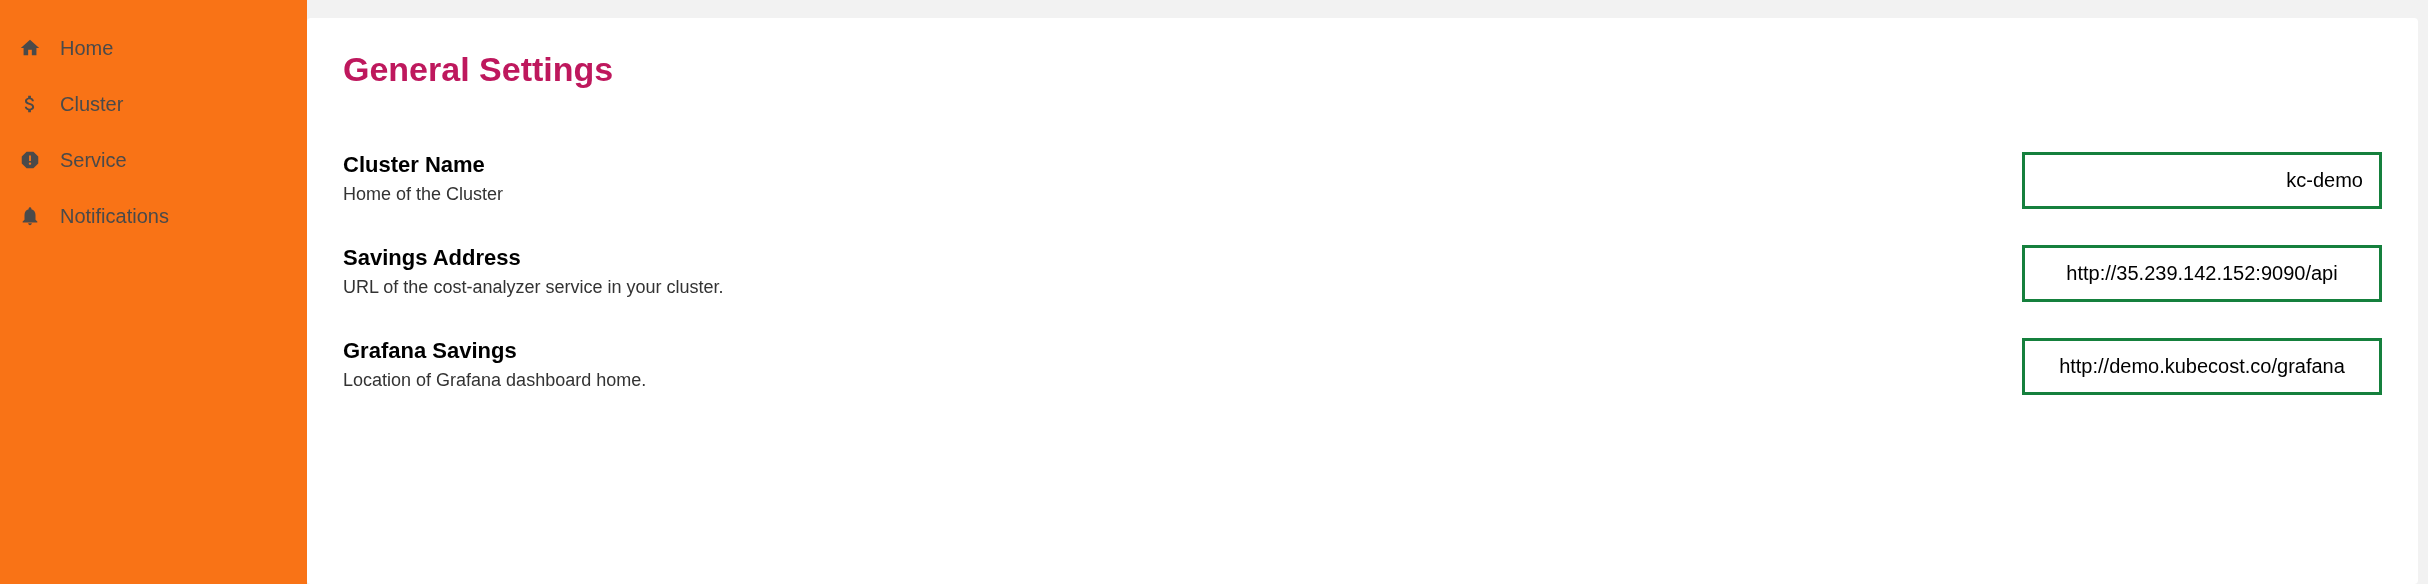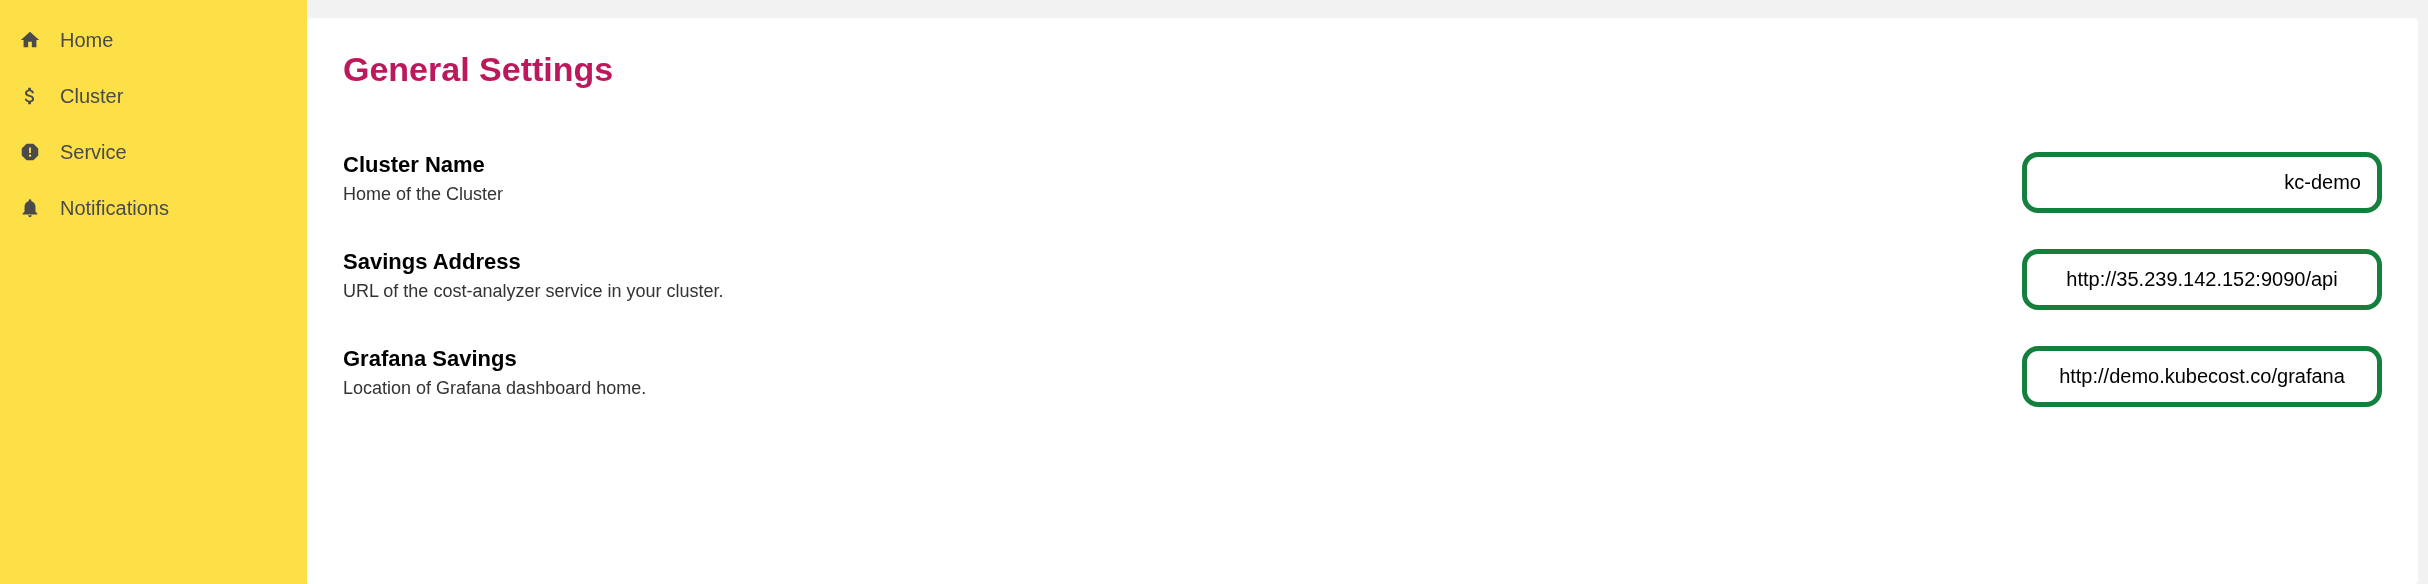--- a/index.html
+++ b/index.html
@@ -8,22 +8,22 @@
       padding: 0;
     }
     body {
       font-family: -apple-system, BlinkMacSystemFont, "Segoe UI", Helvetica, Arial, sans-serif;
       background: #f2f2f2;
       display: flex;
       min-height: 100vh;
     }
     .sidebar {
       width: 307px;
-      background: #fde047;
-      padding-top: 12px;
+      background: #f97316;
+      padding-top: 20px;
       flex-shrink: 0;
     }
     .sidebar-item {
       display: flex;
       align-items: center;
       padding: 16px 18px;
       cursor: pointer;
       color: #4a4a4a;
     }
     .sidebar-icon {
@@ -68,22 +68,22 @@
       margin-bottom: 6px;
     }
     .setting-desc {
       font-size: 18px;
       color: #333;
     }
     .setting-input {
       width: 360px;
       padding: 14px 16px;
       font-size: 20px;
-      border: 5px solid #15803d;
-      border-radius: 16px;
+      border: 3px solid #15803d;
+      border-radius: 0;
       text-align: right;
       color: #000;
       font-family: inherit;
     }
     .setting-input.left-align {
       text-align: center;
     }
   </style>
 </head>
 <body>

